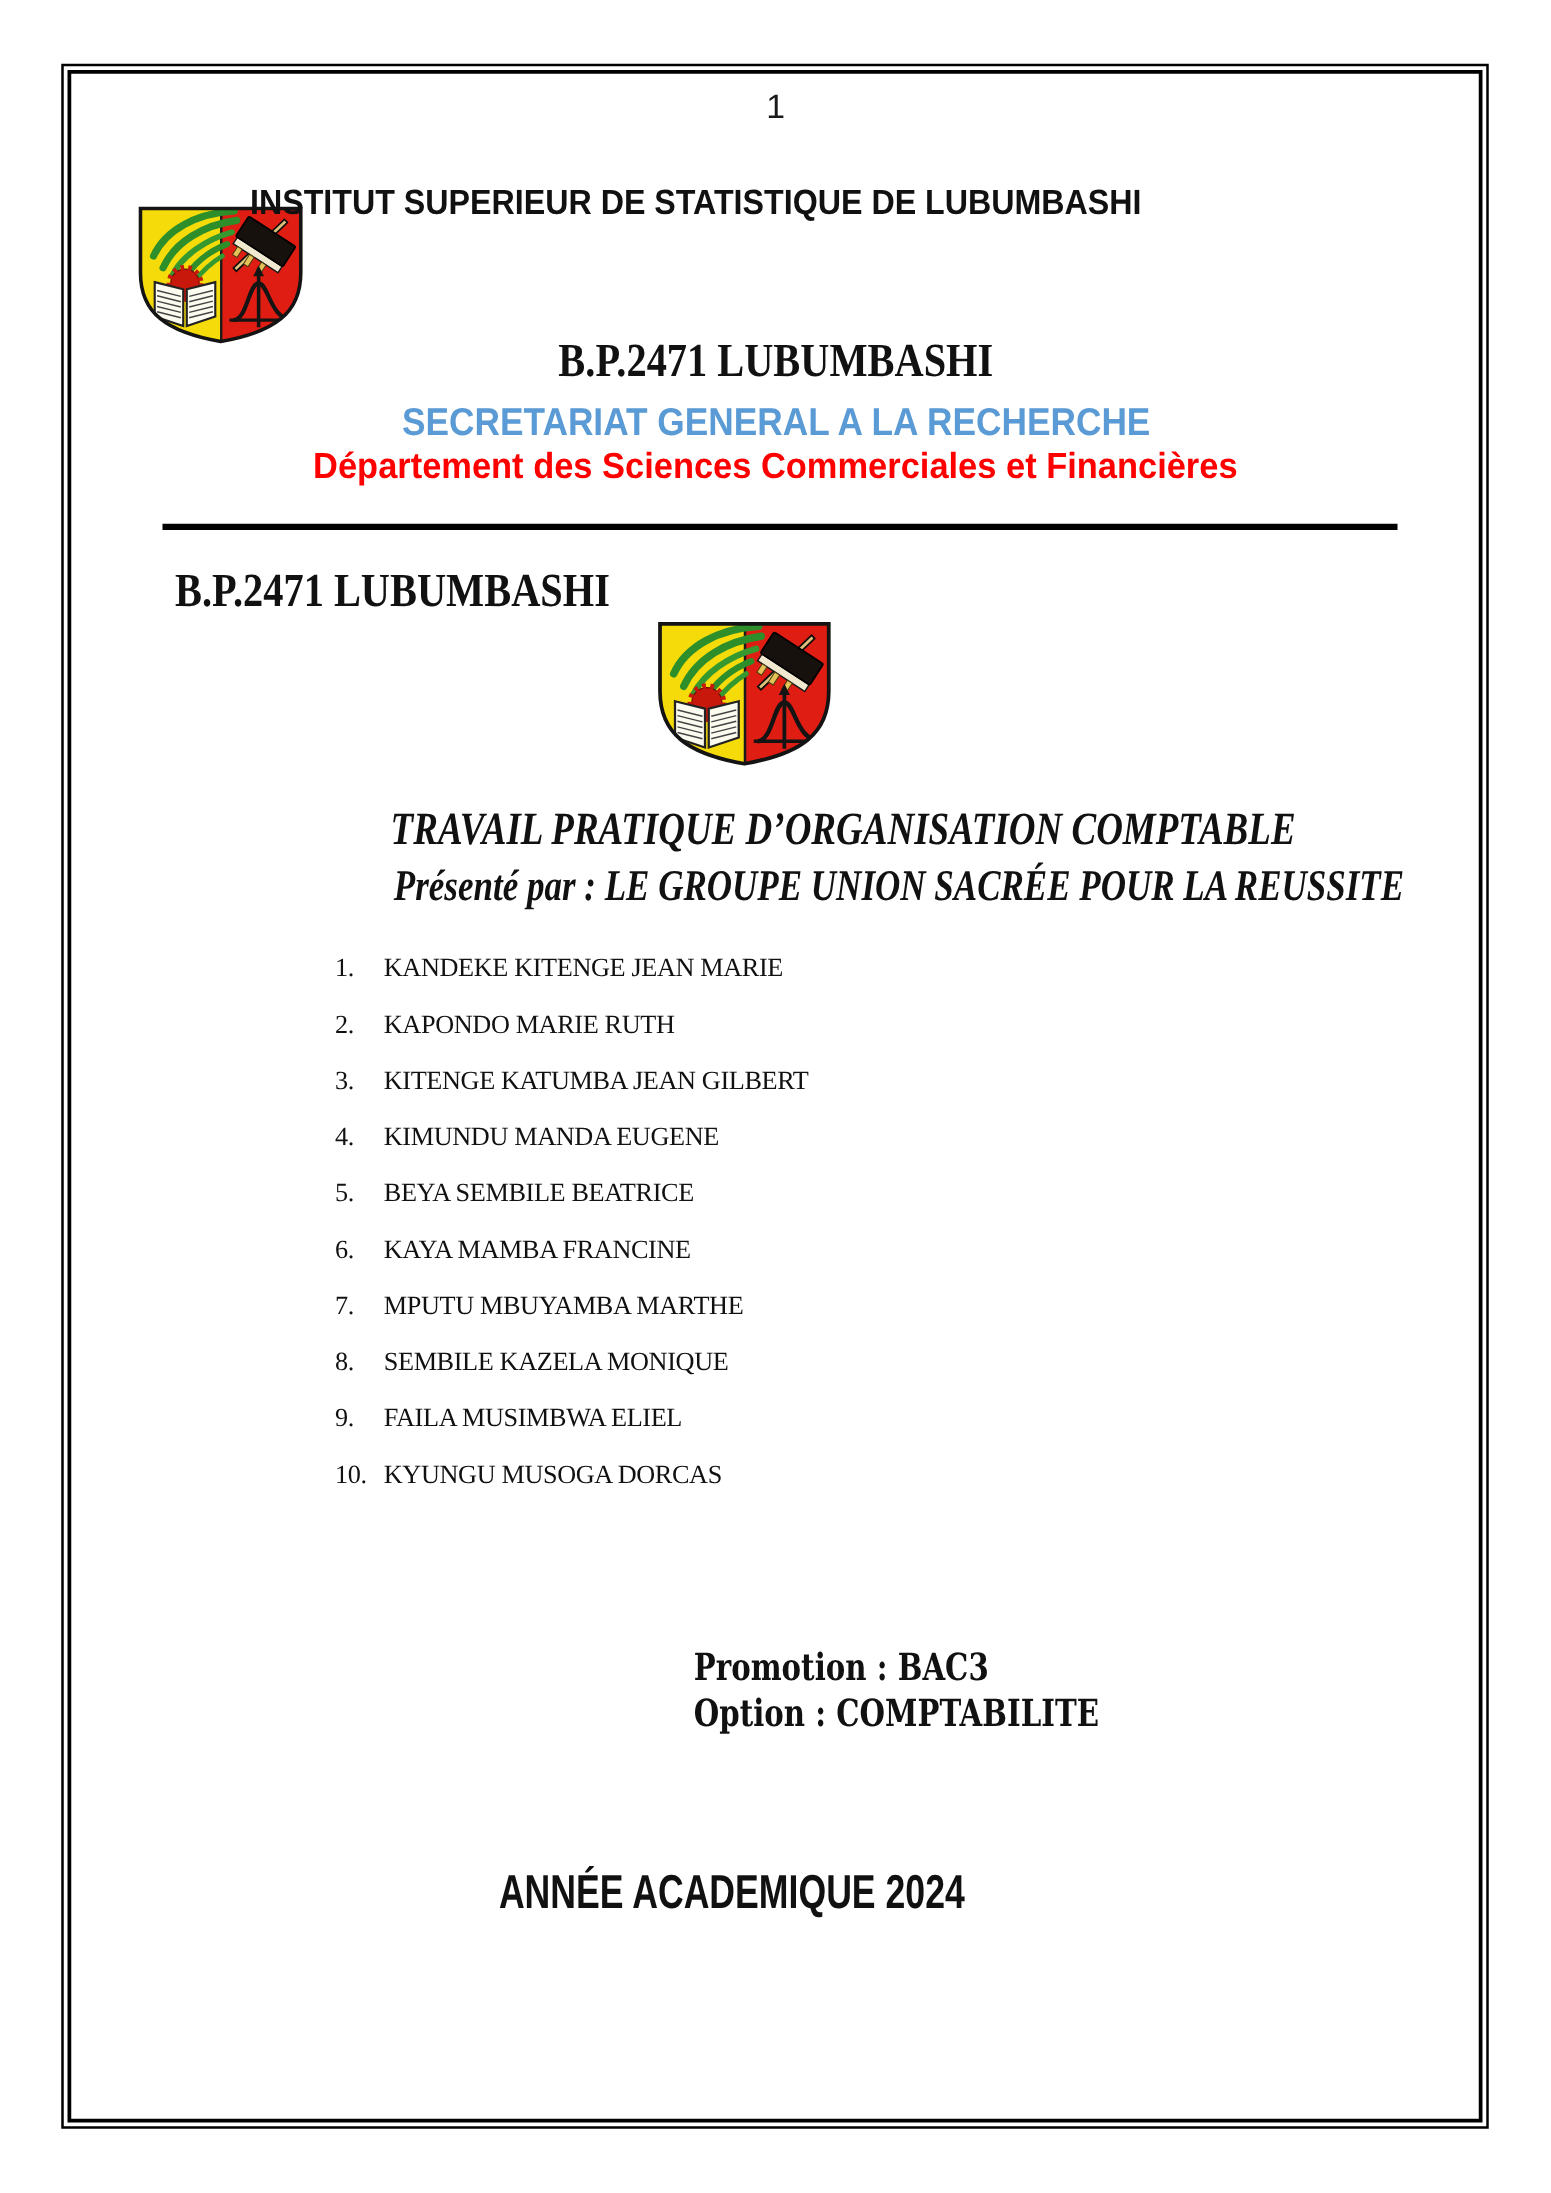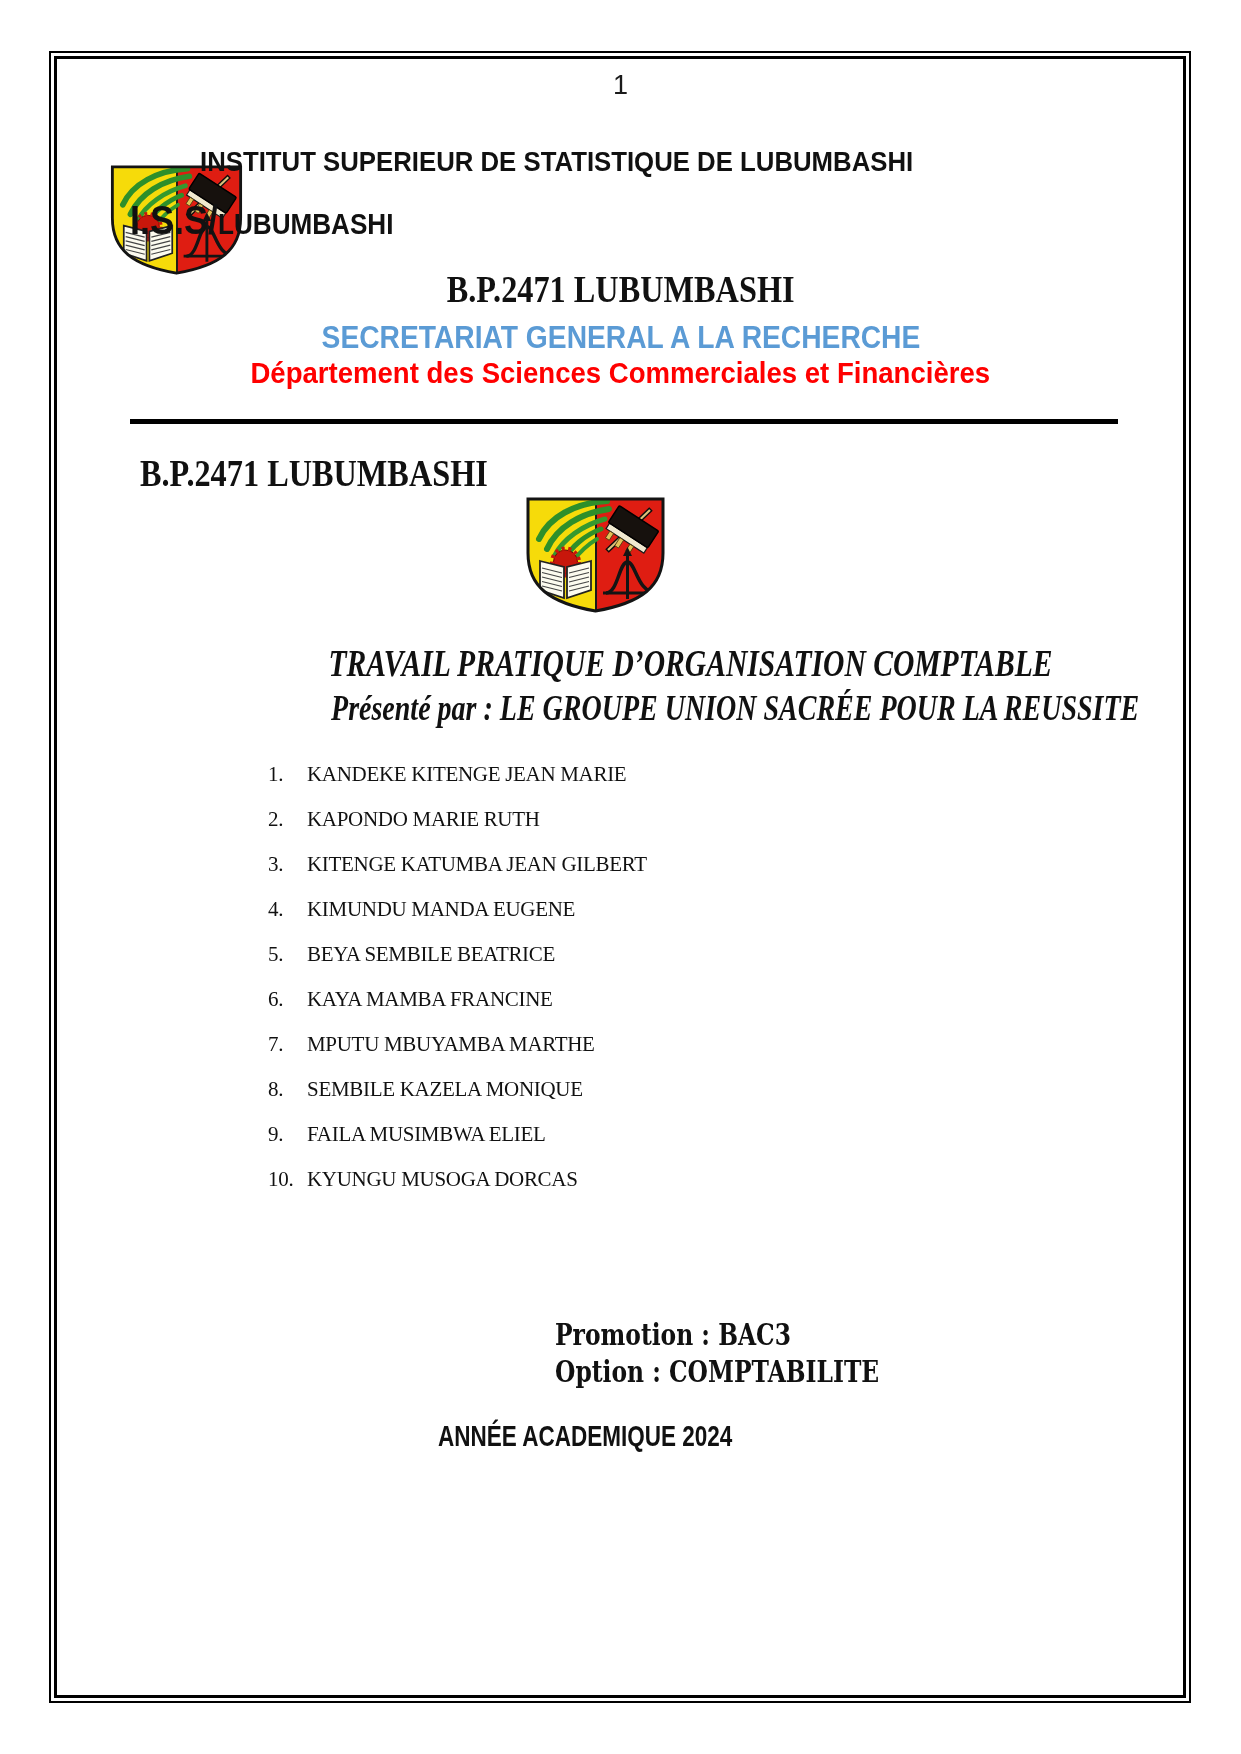--- a/index.html
+++ b/index.html
@@ -55,38 +55,38 @@
     top:359px; line-height:1;
     font-family:"Liberation Sans", sans-serif; font-weight:700; font-size:29px;
     color:#FF0000;
   }
   .departement .sq { transform:scaleX(0.95); }
   .hrule { left:130px; top:419px; width:988px; height:5px; background:#000; }
 
   .bp-left { left:140px; top:454px; font-weight:700; font-size:38px; line-height:1; }
   .bp-left .sq { transform:scaleX(0.85); }
 
-  .title-block { left:230px; width:920px; top:644px; text-align:center; }
+  .title-block { left:214px; width:920px; top:644px; text-align:center; }
   .work-title { font-style:italic; font-weight:700; font-size:37px; line-height:1.1; }
   .work-title .sq { transform:scaleX(0.80); }
   .presented { font-style:italic; font-weight:700; font-size:35px; line-height:1.1; margin-top:5px; }
   .presented .sq { transform:scaleX(0.80); }
 
   .members { left:268px; top:752px; list-style:none; margin:0; padding:0; }
   .members li { height:45px; display:flex; align-items:center; font-size:21px; letter-spacing:-0.3px; }
   .members .num { display:inline-block; width:39px; flex:none; }
 
   .promo-block {
     left:555px; top:1316px; line-height:37px;
     font-family:"DejaVu Serif", serif; font-weight:700; font-size:30px;
   }
   .promo-block .sq { transform:scaleX(0.78); }
   .annee {
-    left:130px; width:910px; top:1421px; text-align:center; line-height:1;
-    font-family:"Liberation Sans", sans-serif; font-weight:700; font-size:30px;
+    left:130px; width:910px; top:1495px; text-align:center; line-height:1;
+    font-family:"Liberation Sans", sans-serif; font-weight:700; font-size:38px;
   }
   .annee .sq { transform:scaleX(0.75); }
 
   .crest { position:absolute; }
   svg.hidden-defs { position:absolute; width:0; height:0; }
 </style>
 </head>
 <body>
 
 <svg class="hidden-defs" xmlns="http://www.w3.org/2000/svg" aria-hidden="true">
@@ -153,23 +153,20 @@
   <div class="abs ctr pagenum">1</div>
 
   <svg class="crest" style="left:105px; top:163px;" width="143" height="114" viewBox="0 0 145 120">
     <use href="#crest" xlink:href="#crest"></use>
   </svg>
 
   <div class="abs inst-line nowrap">
     <span class="sq sq-l">INSTITUT SUPERIEUR DE STATISTIQUE DE LUBUMBASHI</span>
   </div>
 
-  <div class="abs acro-line nowrap">
-    <span class="sq sq-l"><span class="acro-big">I.S.S/</span><span class="acro-small">LUBUMBASHI</span></span>
-  </div>
 
   <div class="abs ctr bp-center nowrap">
     <span class="sq sq-c">B.P.2471 LUBUMBASHI</span>
   </div>
 
   <div class="abs ctr secretariat nowrap">
     <span class="sq sq-c">SECRETARIAT GENERAL A LA RECHERCHE</span>
   </div>
 
   <div class="abs ctr departement nowrap">

